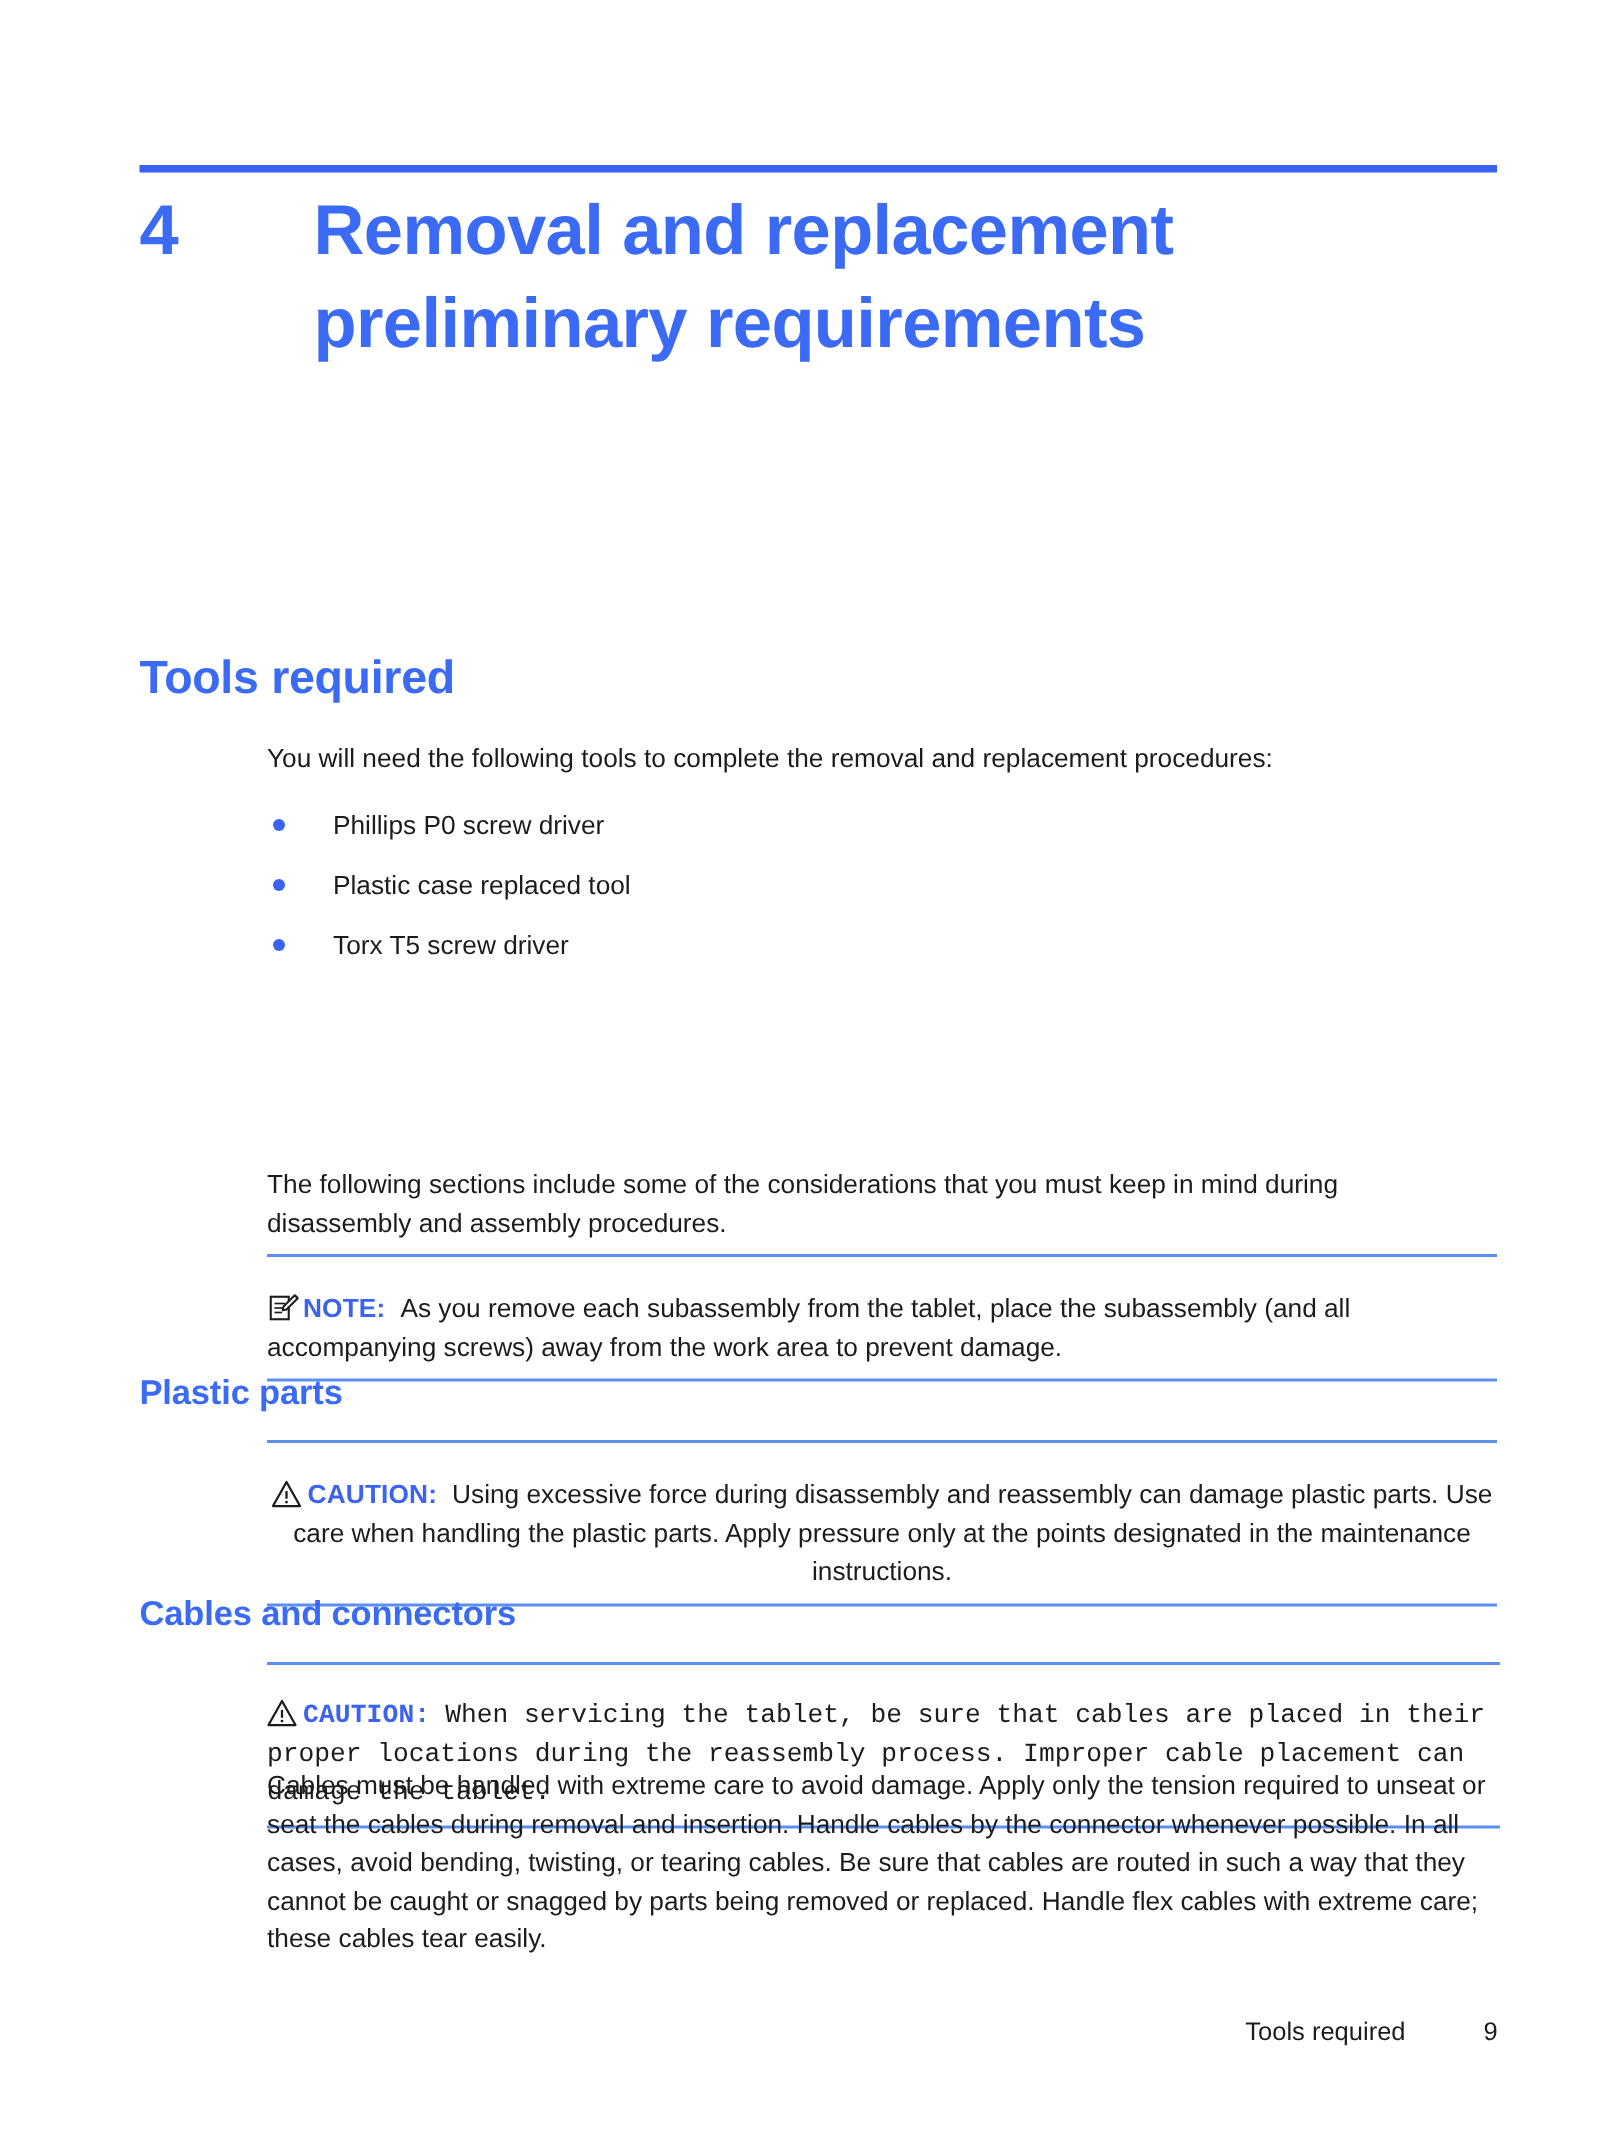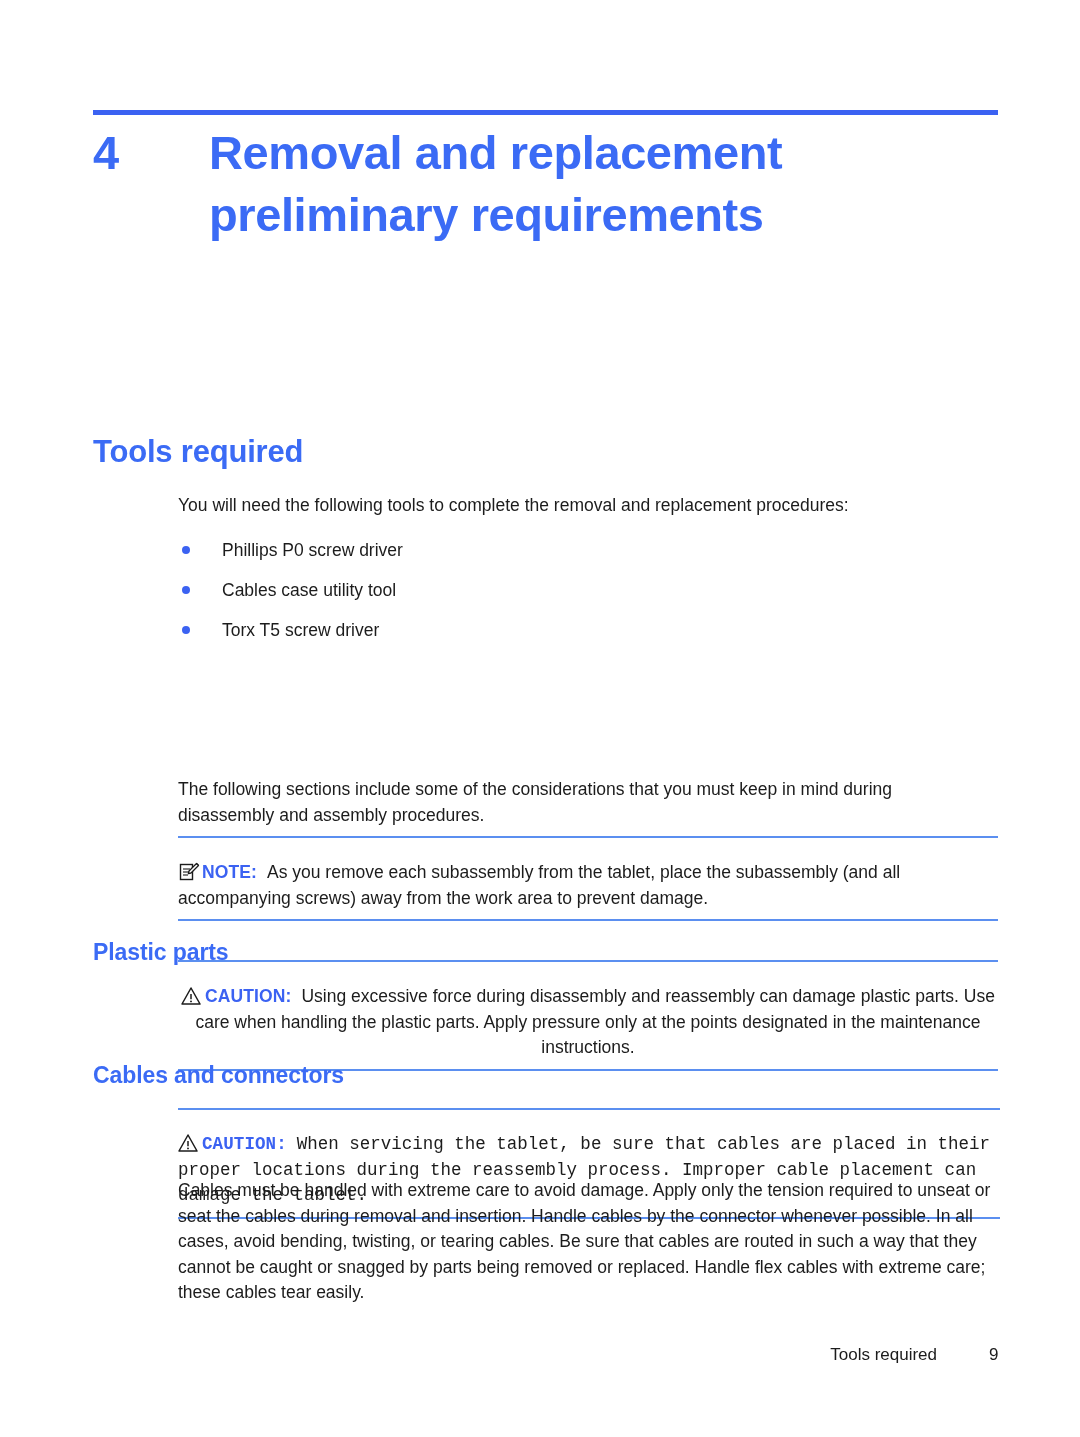--- a/index.html
+++ b/index.html
@@ -188,21 +188,21 @@
 
   <div class="body-text" style="top:493px; width:760px;">You will need the following tools to complete the removal and replacement procedures:</div>
 
   <div class="bullet-list" style="top:538px;">
     <div class="bullet-item">
       <span class="bullet-dot"></span>
       <span>Phillips P0 screw driver</span>
     </div>
     <div class="bullet-item">
       <span class="bullet-dot"></span>
-      <span>Cables case utility tool</span>
+      <span>Plastic case replaced tool</span>
     </div>
     <div class="bullet-item">
       <span class="bullet-dot"></span>
       <span>Torx T5 screw driver</span>
     </div>
   </div>
 
 
   <div class="body-text" style="top:777px; width:740px;">The following sections include some of the considerations that you must keep in mind during disassembly and assembly procedures.</div>
 
@@ -214,21 +214,21 @@
           <line x1="5" y1="7" x2="12" y2="7" stroke="#1c1c1c" stroke-width="1.1"></line>
           <line x1="5" y1="10" x2="12" y2="10" stroke="#1c1c1c" stroke-width="1.1"></line>
           <line x1="5" y1="13" x2="10" y2="13" stroke="#1c1c1c" stroke-width="1.1"></line>
           <path d="M11 9 L18.5 1.5 L20.5 3.5 L13 11 L10.4 11.6 Z" fill="#ffffff" stroke="#1c1c1c" stroke-width="1.3" stroke-linejoin="round"></path>
           <path d="M18.5 1.5 L20.5 3.5" stroke="#1c1c1c" stroke-width="1.3"></path>
         </svg>
       </span><span class="admon-label">NOTE:</span><span class="admon-gap"></span><span>As you remove each subassembly from the tablet, place the subassembly (and all accompanying screws) away from the work area to prevent damage.</span>
     </div>
   </div>
 
-  <div class="h2" style="top:915px;margin-top:24px;">Plastic parts</div>
+  <div class="h2" style="top:915px;">Plastic parts</div>
 
   <div class="admon" style="top:960px;text-align:center;">
     <div class="admon-body">
       <span class="admon-icon">
         <svg width="22" height="20" viewBox="0 0 22 20" xmlns="http://www.w3.org/2000/svg">
           <path d="M10 2 L19 18 L1 18 Z" fill="#ffffff" stroke="#1c1c1c" stroke-width="1.5" stroke-linejoin="round"></path>
           <line x1="10" y1="8" x2="10" y2="13.2" stroke="#1c1c1c" stroke-width="1.5"></line>
           <circle cx="10" cy="15.4" r="0.95" fill="#1c1c1c"></circle>
         </svg>
       </span><span class="admon-label">CAUTION:</span><span class="admon-gap"></span><span>Using excessive force during disassembly and reassembly can damage plastic parts. Use care when handling the plastic parts. Apply pressure only at the points designated in the maintenance instructions.</span>

